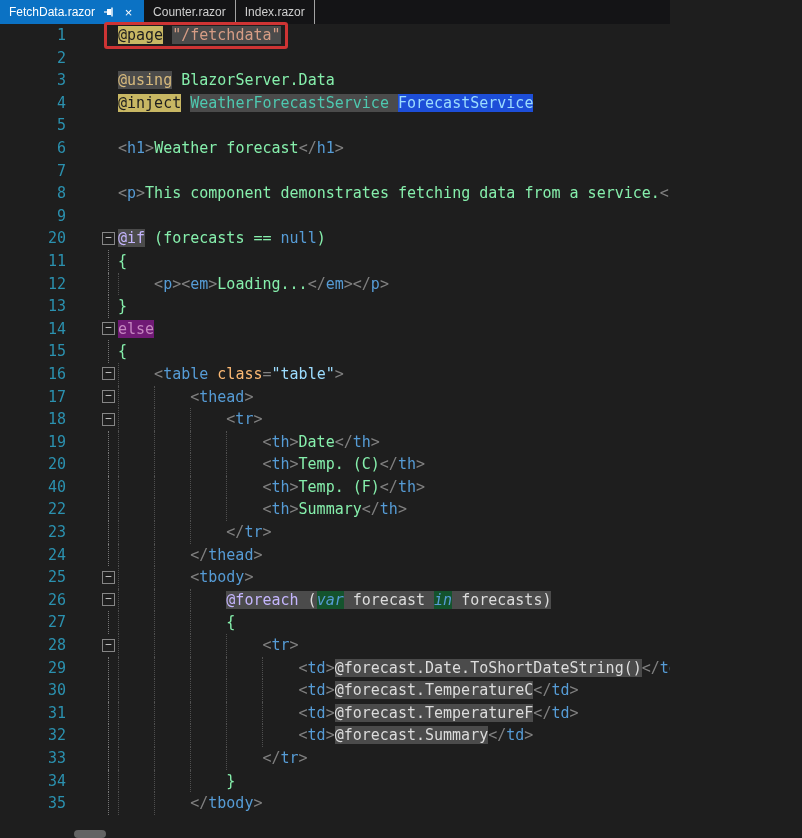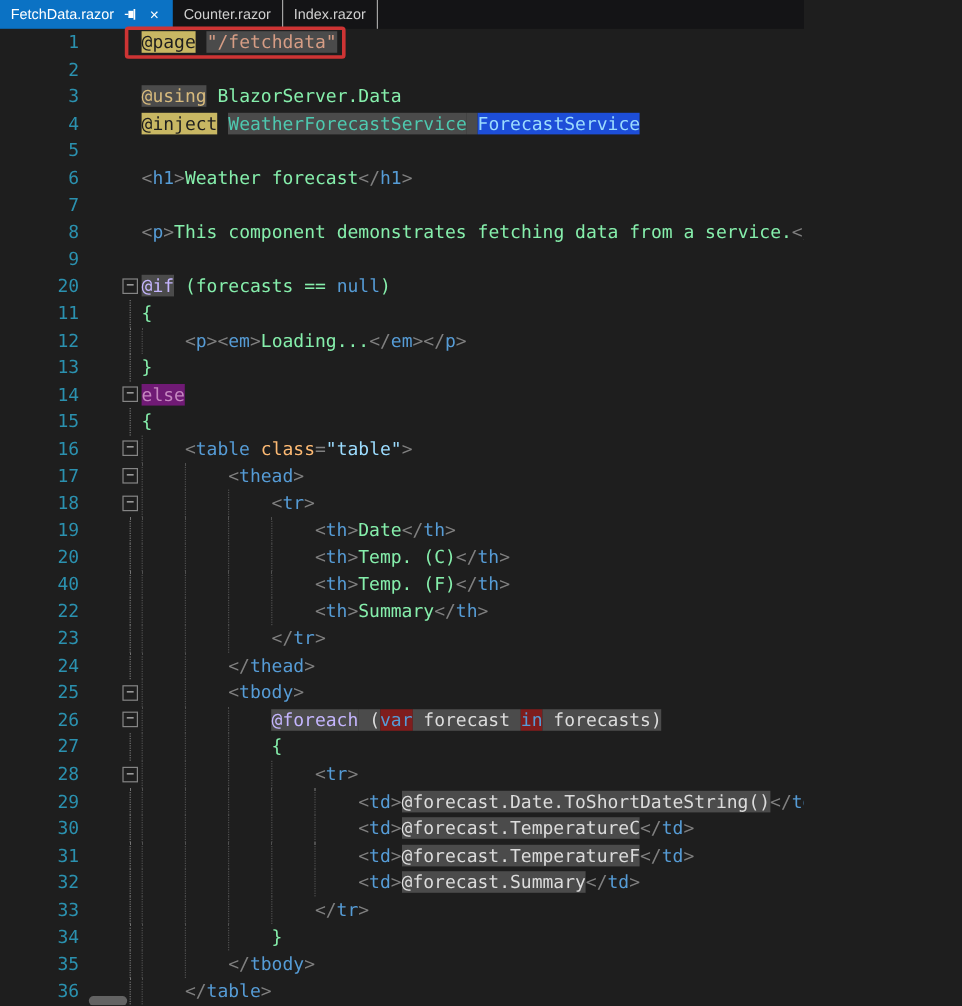--- a/index.html
+++ b/index.html
@@ -33,21 +33,21 @@
   .tk-attrval{color:#9CDCFE;}
   .tk-kw{color:#569CD6;}
   .tk-dir{background:#C8B763;color:#1E1E1E;text-align:center;}
   .tk-dir2{background:#4B4B4B;color:#D7BA7D;text-align:center;}
   .tk-ctrl{background:#4B4B4B;color:#c4b5fd;text-align:right;}
   .tk-elsekw{background:#701a75;color:#C586C0;}
   .tk-typehl{background:#4B4B4B;color:#4EC9B0;}
   .tk-identhl{background:#1d4ed8;color:#9CDCFE;}
   .tk-strhl{background:#4B4B4B;color:#D69D85;}
   .tk-hl{background:#4B4B4B;color:#DCDCDC;}
-  .tk-kwhl{background:#7f1d1d;color:#569CD6;}
+  .tk-kwhl{background:#14532d;color:#569CD6;font-style:italic;}
   
   .annotation{position:absolute;left:104px;top:-2px;width:184px;height:27px;box-sizing:border-box;
               border:3px solid #CE3434;border-radius:3px;pointer-events:none;}
   .hthumb{position:absolute;left:74px;bottom:0;width:32px;height:8px;background:#636363;border-radius:4px;}
 </style>
 </head>
 <body>
 
 <div class="app">
 
@@ -293,25 +293,18 @@
           </div>
           <div class="codecell"><span class="ind"></span><span class="ind"></span><span class="ind"></span><span class="tk-plain">}</span></div>
         </div>
         <div class="row">
           <div class="lnum">35</div>
           <div class="foldcol">
             <div class="foldline"></div>
           </div>
           <div class="codecell"><span class="ind"></span><span class="ind"></span><span class="tk-delim">&lt;/</span><span class="tk-tag">tbody</span><span class="tk-delim">&gt;</span></div>
         </div>
-        <div class="row">
-          <div class="lnum">36</div>
-          <div class="foldcol">
-            <div class="foldline"></div>
-          </div>
-          <div class="codecell"><span class="ind"></span><span class="tk-delim">&lt;/</span><span class="tk-tag">table</span><span class="tk-delim">&gt;</span></div>
-        </div>
       </div>
     <div class="annotation"></div>
     <div class="hthumb"></div>
   </div>
 
 </div>
 
 </body></html>

